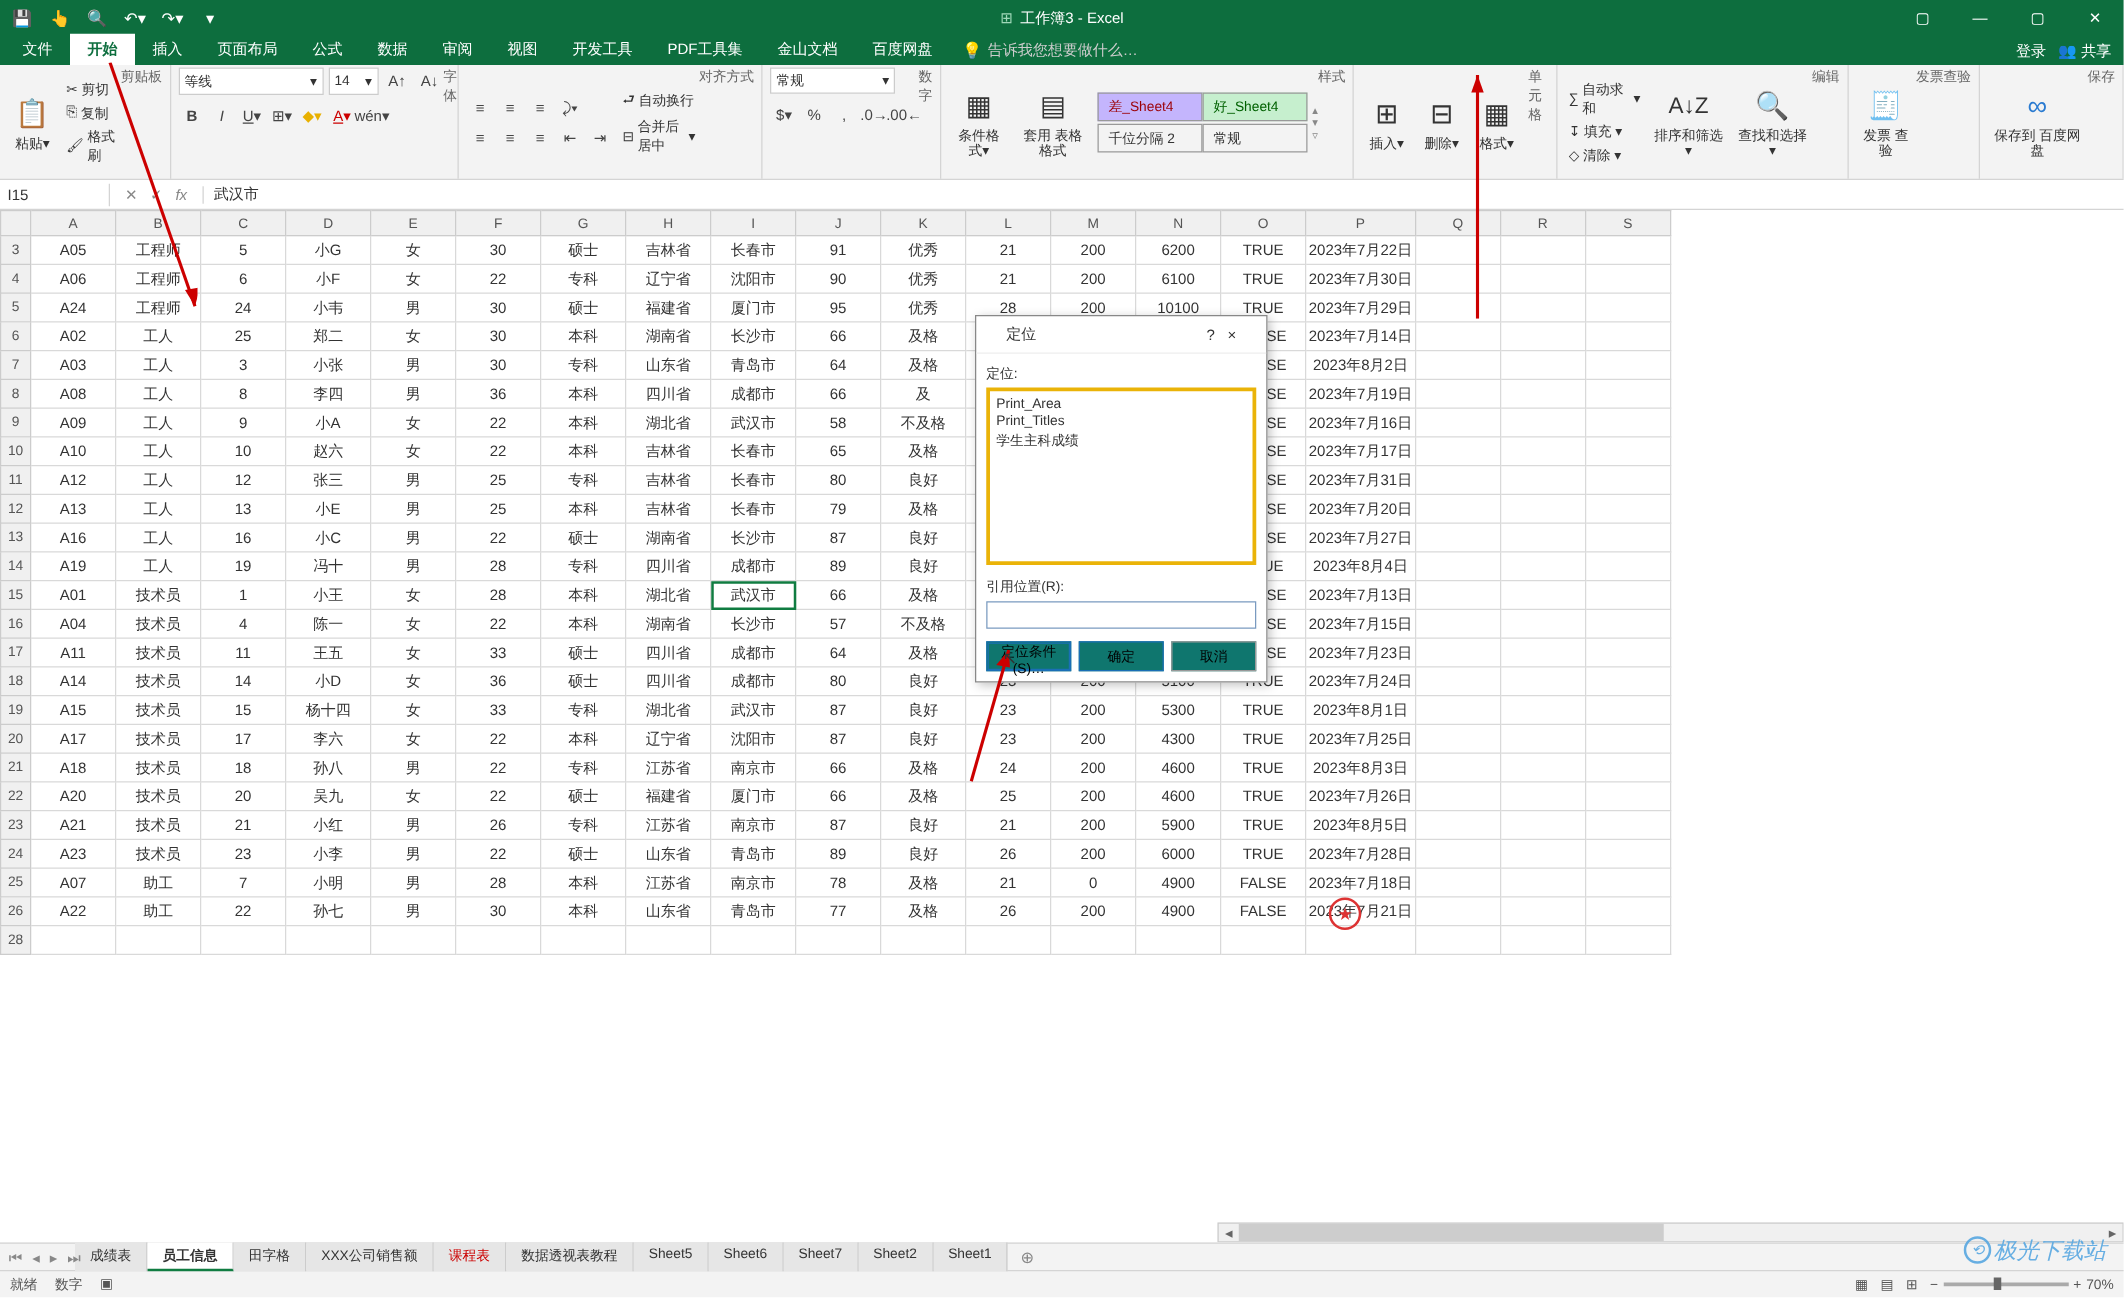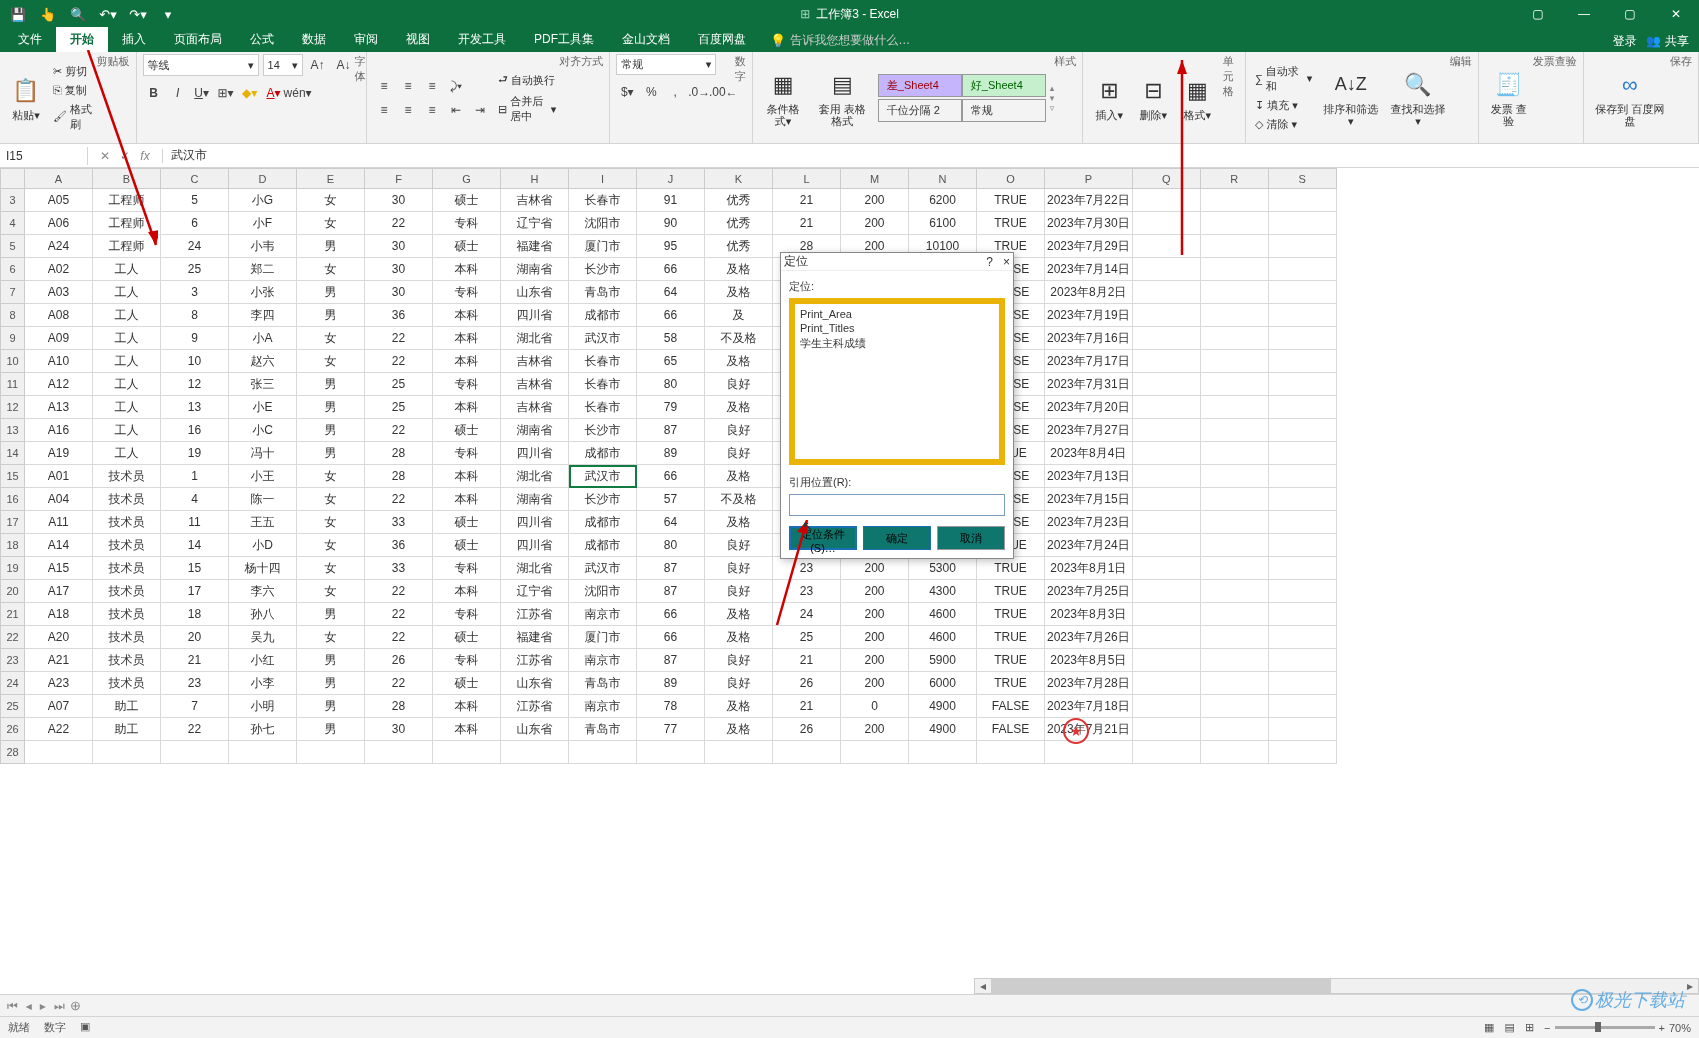--- a/index.html
+++ b/index.html
@@ -49,25 +49,25 @@
 .stab{padding:3px 12px;border-right:1px solid #ccc;cursor:pointer;font-size:11px;background:#e6e6e6}
 .stab.active{background:#fff;border-bottom:2px solid #107c41;font-weight:bold}
 .stab.course{color:#c00}
 .newtab{padding:0 10px;cursor:pointer;color:#888;font-size:13px}
 .status{height:22px;background:#f3f3f3;border-top:1px solid #d4d4d4;display:flex;align-items:center;justify-content:space-between;padding:0 8px;font-size:11px;color:#555}
 .status-right{display:flex;align-items:center;gap:10px}
 .zoom{display:flex;align-items:center;gap:4px}
 .slider{width:100px;height:3px;background:#aaa;position:relative}
 .slider .thumb{position:absolute;width:6px;height:10px;background:#666;top:-4px;left:40px}
 .dialog{position:absolute;left:780px;top:252px;width:234px;background:#fff;border:1px solid #888;box-shadow:2px 2px 8px rgba(0,0,0,.25);z-index:100}
-.dlg-title{height:18px;display:flex;align-items:center;justify-content:space-between;padding:0 3px;font-size:12px;border-bottom:1px solid #eee}
+.dlg-title{height:30px;display:flex;align-items:center;justify-content:space-between;padding:0 24px;font-size:12px;border-bottom:1px solid #eee}
 .dlg-title .r{display:flex;gap:10px}
 .dlg-body{padding:8px}
 .dlg-label{font-size:11px;margin-bottom:4px}
-.dlg-list{border:6px solid #eab308;height:167px;padding:3px;font-size:11px;overflow:auto;margin-bottom:10px}
+.dlg-list{border:3px solid #eab308;height:142px;padding:3px;font-size:11px;overflow:auto;margin-bottom:10px}
 .dlg-list div{padding:1px 2px;cursor:pointer}
 .dlg-input{width:100%;border:1px solid #7a9ac0;height:22px;padding:0 4px;margin-bottom:10px;font-size:11px}
 .dlg-btns{display:flex;gap:6px;justify-content:space-between}
 .dlg-btn{flex:1;height:24px;border:1px solid #999;background:#0f766e;font-size:11px;cursor:pointer}
 .dlg-btn.focus{border:1px solid #1a6fb5;box-shadow:0 0 0 1px #1a6fb5 inset}
 .dlg-btn.primary{border:1px solid #1a6fb5}
 .arrow{position:absolute;pointer-events:none;z-index:200}
 .arrow.a1{left:78px;top:50px;width:80px;height:200px}
 .arrow.a2{left:1172px;top:60px;width:20px;height:195px}
 .arrow.a3{left:772px;top:520px;width:40px;height:110px}
@@ -900,20 +900,33 @@
     </div>
   </div>
 
   <div class="sheettabs">
     <div class="nav-arrows">
         <span>⏮</span>
         <span>◂</span>
         <span>▸</span>
         <span>⏭</span>
       </div>
+    <div id="stabs" style="display:flex">
+        <div class="stab">成绩表</div>
+        <div class="stab active">员工信息</div>
+        <div class="stab">田字格</div>
+        <div class="stab">XXX公司销售额</div>
+        <div class="stab course">课程表</div>
+        <div class="stab">数据透视表教程</div>
+        <div class="stab">Sheet5</div>
+        <div class="stab">Sheet6</div>
+        <div class="stab">Sheet7</div>
+        <div class="stab">Sheet2</div>
+        <div class="stab">Sheet1</div>
+      </div>
     <div class="newtab">⊕</div>
   </div>
 
   <div class="status">
     <div style="display:flex;gap:14px">
       <span>就绪</span>
       <span>数字</span>
       <span>▣</span>
     </div>
     <div class="status-right">

